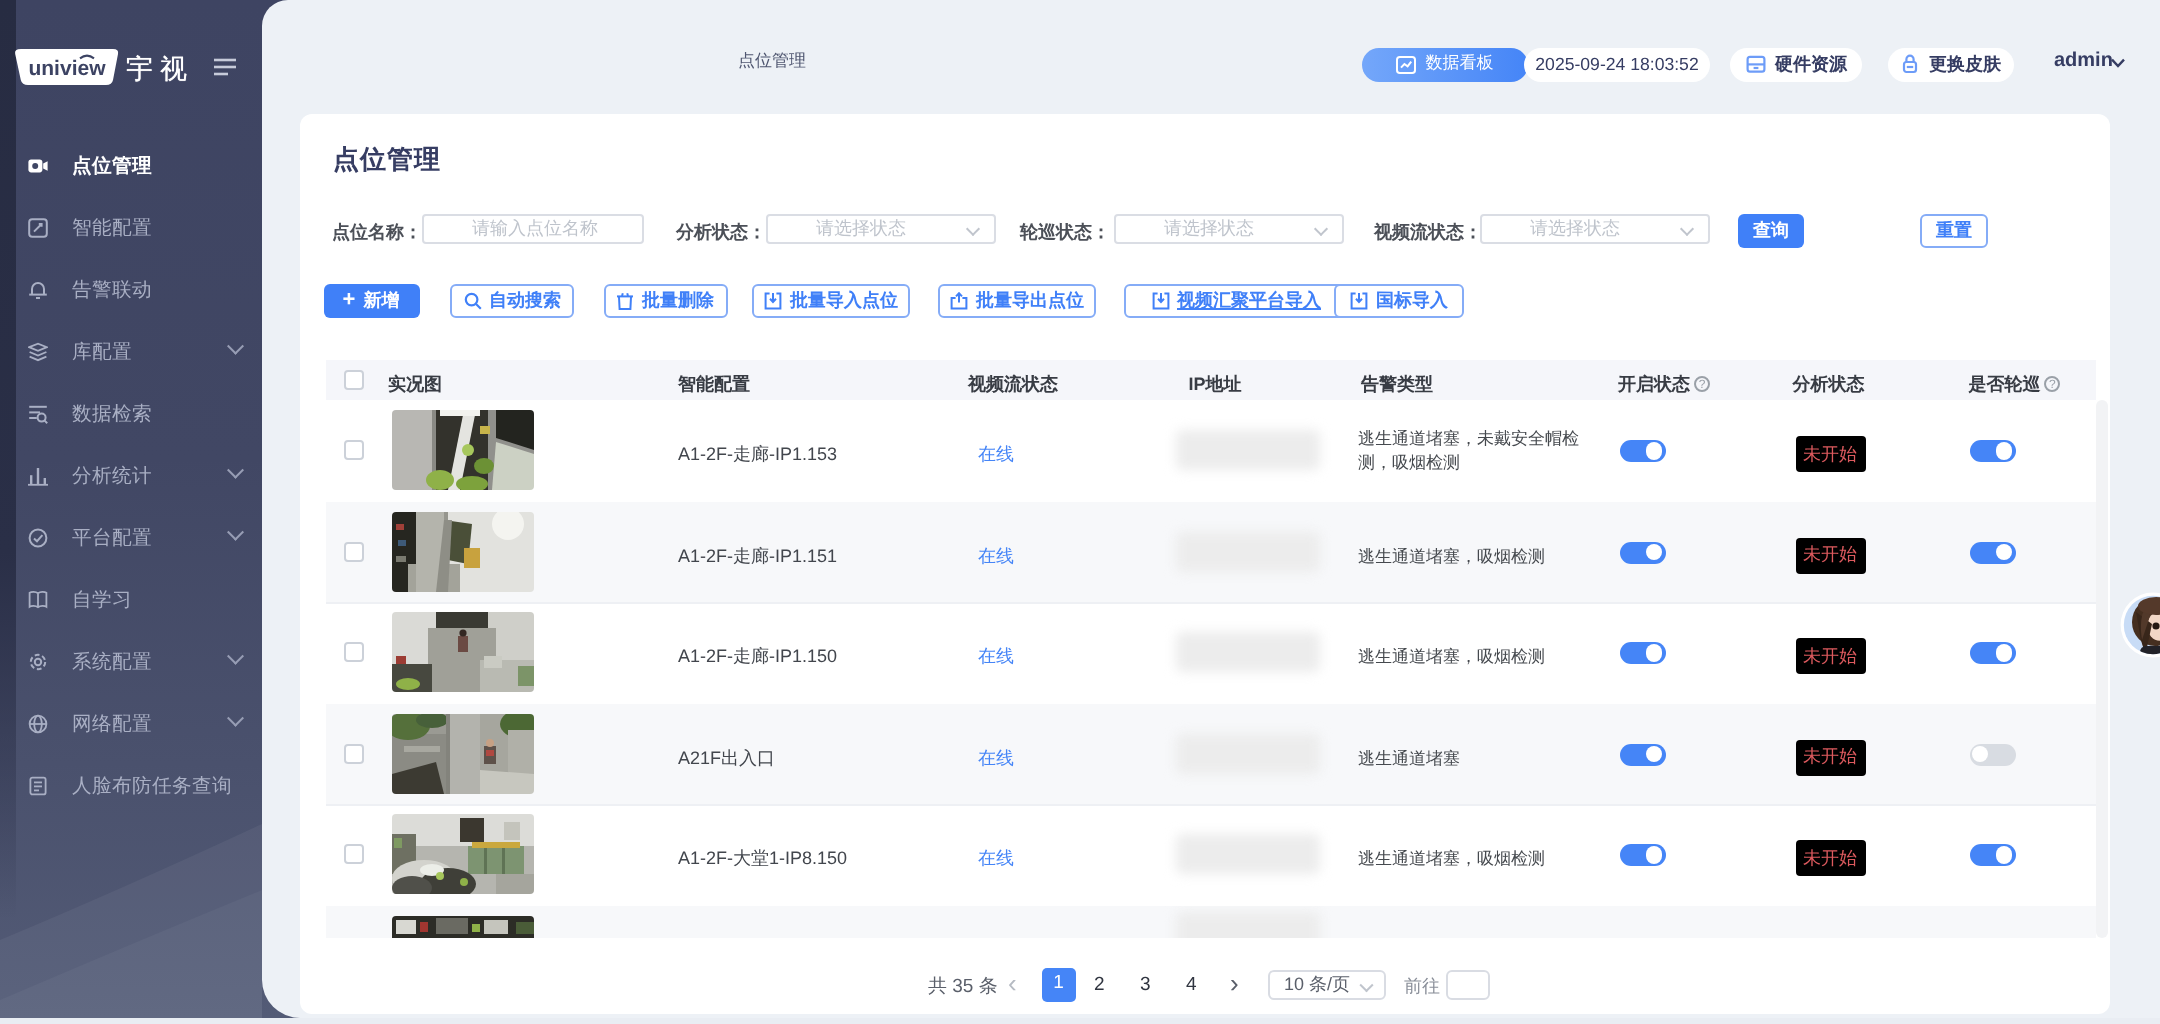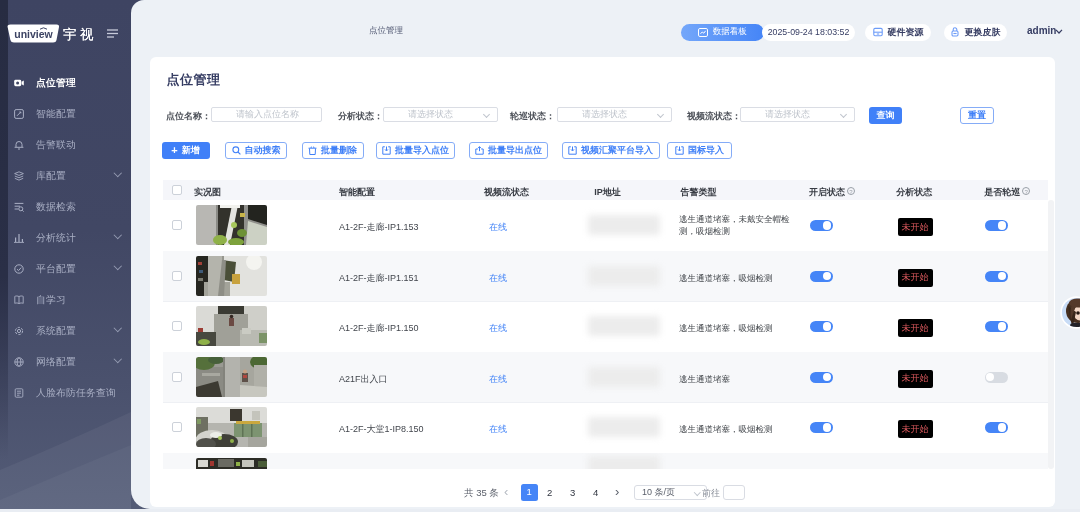--- a/index.html
+++ b/index.html
@@ -228,21 +228,21 @@
           <path d="M4.5,0.5 L4.5,4.6 M3,3.4 L4.5,5 L6,3.4"></path>
         </g>
       </svg>批量导入点位</div>
     <div class="btn btn-line abs" style="left:319.5px;top:84.5px;width:79px;">
       <svg width="9" height="9" viewBox="0 0 9 9" style="margin-right:4px;">
         <g fill="none" stroke="#4080f8" stroke-width="1">
           <path d="M2.8,3 L0.8,3 L0.8,8.2 L8.2,8.2 L8.2,3 L6.2,3"></path>
           <path d="M4.5,5.2 L4.5,0.8 M3,2.2 L4.5,0.6 L6,2.2"></path>
         </g>
       </svg>批量导出点位</div>
-    <div class="btn btn-line abs" style="left:412px;top:84.5px;width:98px;">
+    <div class="btn btn-line abs" style="left:412px;top:84.5px;width:113px;text-decoration:underline;">
       <svg width="9" height="9" viewBox="0 0 9 9" style="margin-right:4px;">
         <g fill="none" stroke="#4080f8" stroke-width="1">
           <path d="M2.8,0.8 L0.8,0.8 L0.8,8.2 L8.2,8.2 L8.2,0.8 L6.2,0.8"></path>
           <path d="M4.5,0.5 L4.5,4.6 M3,3.4 L4.5,5 L6,3.4"></path>
         </g>
       </svg>视频汇聚平台导入</div>
     <div class="btn btn-line abs" style="left:517.5px;top:84.5px;width:65px;">
       <svg width="9" height="9" viewBox="0 0 9 9" style="margin-right:4px;">
         <g fill="none" stroke="#4080f8" stroke-width="1">
           <path d="M2.8,0.8 L0.8,0.8 L0.8,8.2 L8.2,8.2 L8.2,0.8 L6.2,0.8"></path>
@@ -444,21 +444,21 @@
 
     <div class="abs" style="left:898.5px;top:143px;width:6px;height:268.5px;background:#f2f3f5;border-radius:3px;"></div>
 
     <div class="pgn" style="left:314.5px;top:430px;color:#5a5f6a;">共 35 条</div>
     <div class="pgn" style="left:354.5px;top:426.5px;color:#b6bbc3;font-size:13px;">‹</div>
     <div class="pgn" style="left:371.5px;top:427px;width:16.5px;height:16.5px;background:#4585f7;color:#fff;border-radius:2.5px;text-align:center;line-height:16.5px;">1</div>
     <div class="pgn" style="left:397.5px;top:430px;">2</div>
     <div class="pgn" style="left:420.5px;top:430px;">3</div>
     <div class="pgn" style="left:443.5px;top:430px;">4</div>
     <div class="pgn" style="left:465.5px;top:426.5px;color:#5a5f6a;font-size:13px;">›</div>
-    <div class="abs" style="left:484.5px;top:427.5px;width:73px;height:15.5px;border:1px solid #d9dce3;border-radius:3px;font-size:9px;color:#5a5f6a;display:flex;align-items:center;padding-left:7px;">10 条/页<span style="position:absolute;right:7px;top:4.5px;width:4.5px;height:4.5px;border-right:1.2px solid #c0c5cd;border-bottom:1.2px solid #c0c5cd;transform:rotate(45deg);"></span></div>
+    <div class="abs" style="left:484.5px;top:427.5px;width:59px;height:15.5px;border:1px solid #d9dce3;border-radius:3px;font-size:9px;color:#5a5f6a;display:flex;align-items:center;padding-left:7px;">10 条/页<span style="position:absolute;right:7px;top:4.5px;width:4.5px;height:4.5px;border-right:1.2px solid #c0c5cd;border-bottom:1.2px solid #c0c5cd;transform:rotate(45deg);"></span></div>
     <div class="pgn" style="left:552.5px;top:430px;color:#8a8f99;font-size:9px;">前往</div>
     <div class="abs" style="left:573.5px;top:427.5px;width:21.5px;height:15.5px;border:1px solid #d9dce3;border-radius:3px;background:#fff;"></div>
   </div>
 
   <svg id="avatarsvg" class="abs" style="left:1059.5px;top:295.5px;" width="33" height="33" viewBox="0 0 33 33">
     <circle cx="16.5" cy="16.5" r="16.2" fill="#fff"></circle>
     <circle cx="16.5" cy="16.5" r="14.6" fill="#c8dcf6"></circle>
     <clipPath id="avclip">
       <circle cx="16.5" cy="16.5" r="14.6"></circle>
     </clipPath>

